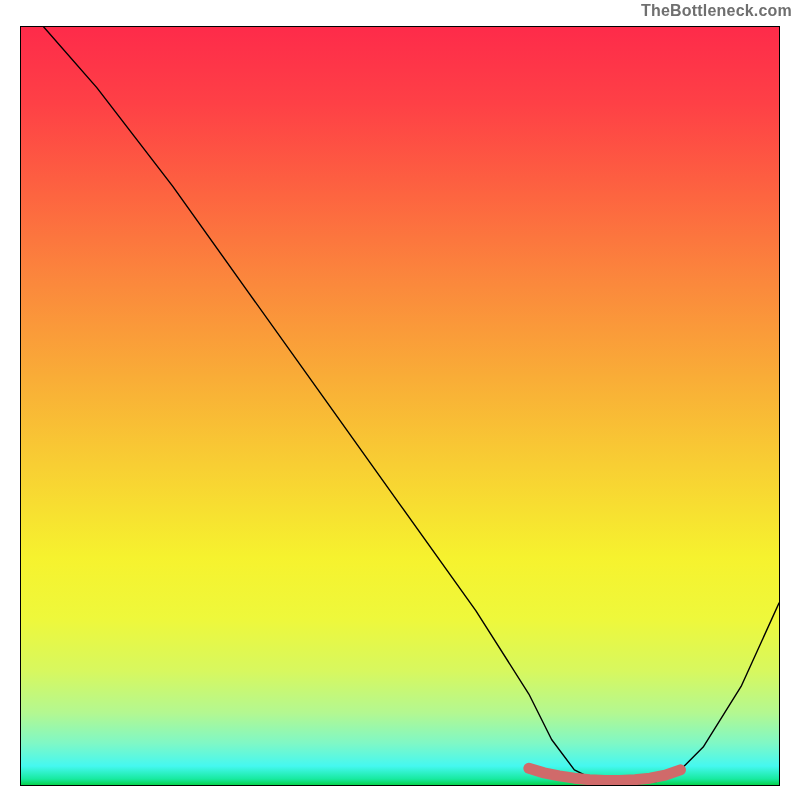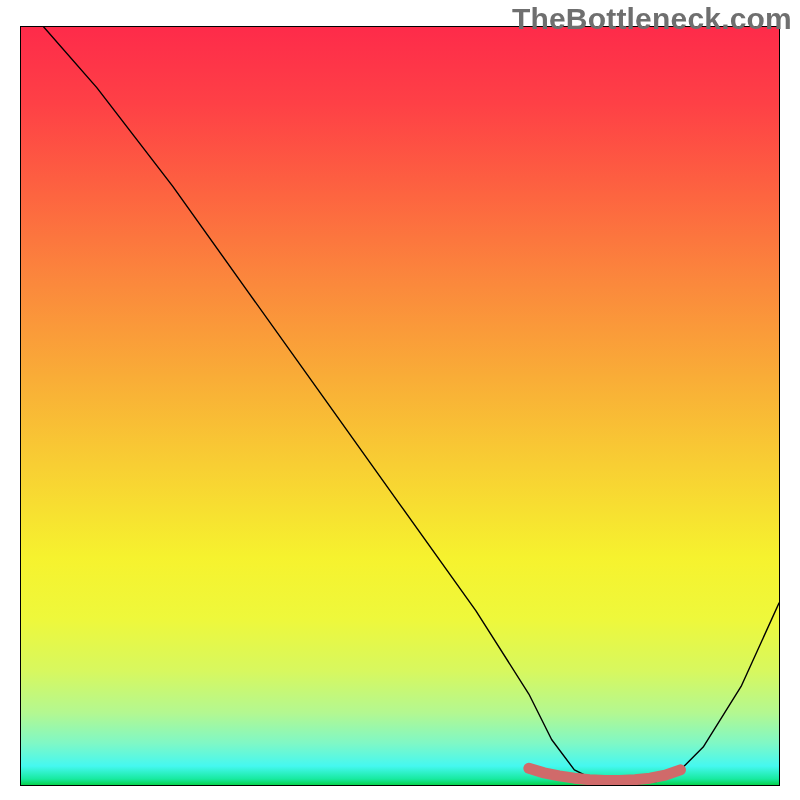--- a/index.html
+++ b/index.html
@@ -12,21 +12,21 @@
   }
   .container {
     position: relative;
     width: 800px;
     height: 800px;
   }
   .watermark {
     position: absolute;
     top: 2px;
     right: 8px;
-    font-size: 30px;
+    font-size: 16px;
     font-weight: bold;
     color: #6f6f6f;
     letter-spacing: 0.2px;
     z-index: 10;
   }
   .plot-frame {
     position: absolute;
     left: 20px;
     top: 26px;
     width: 760px;

